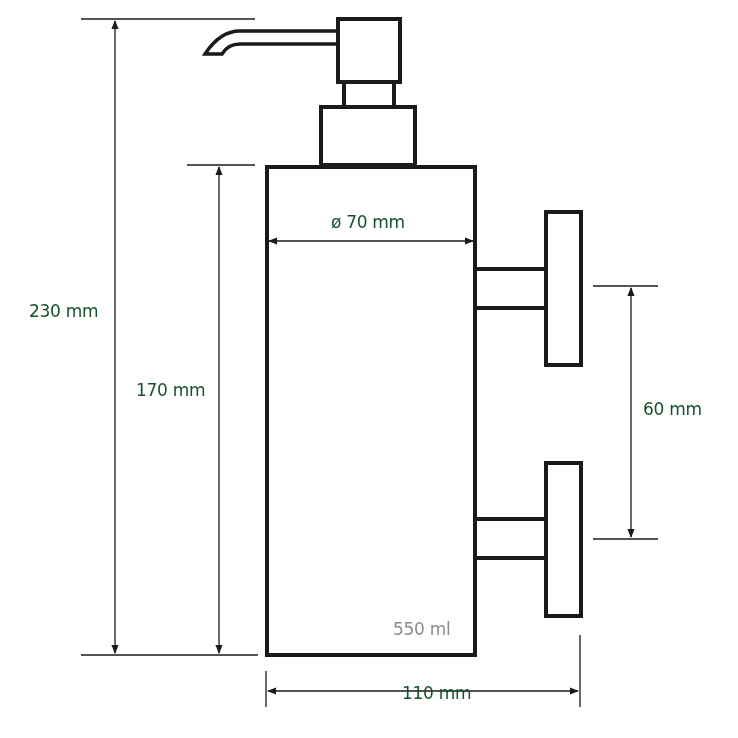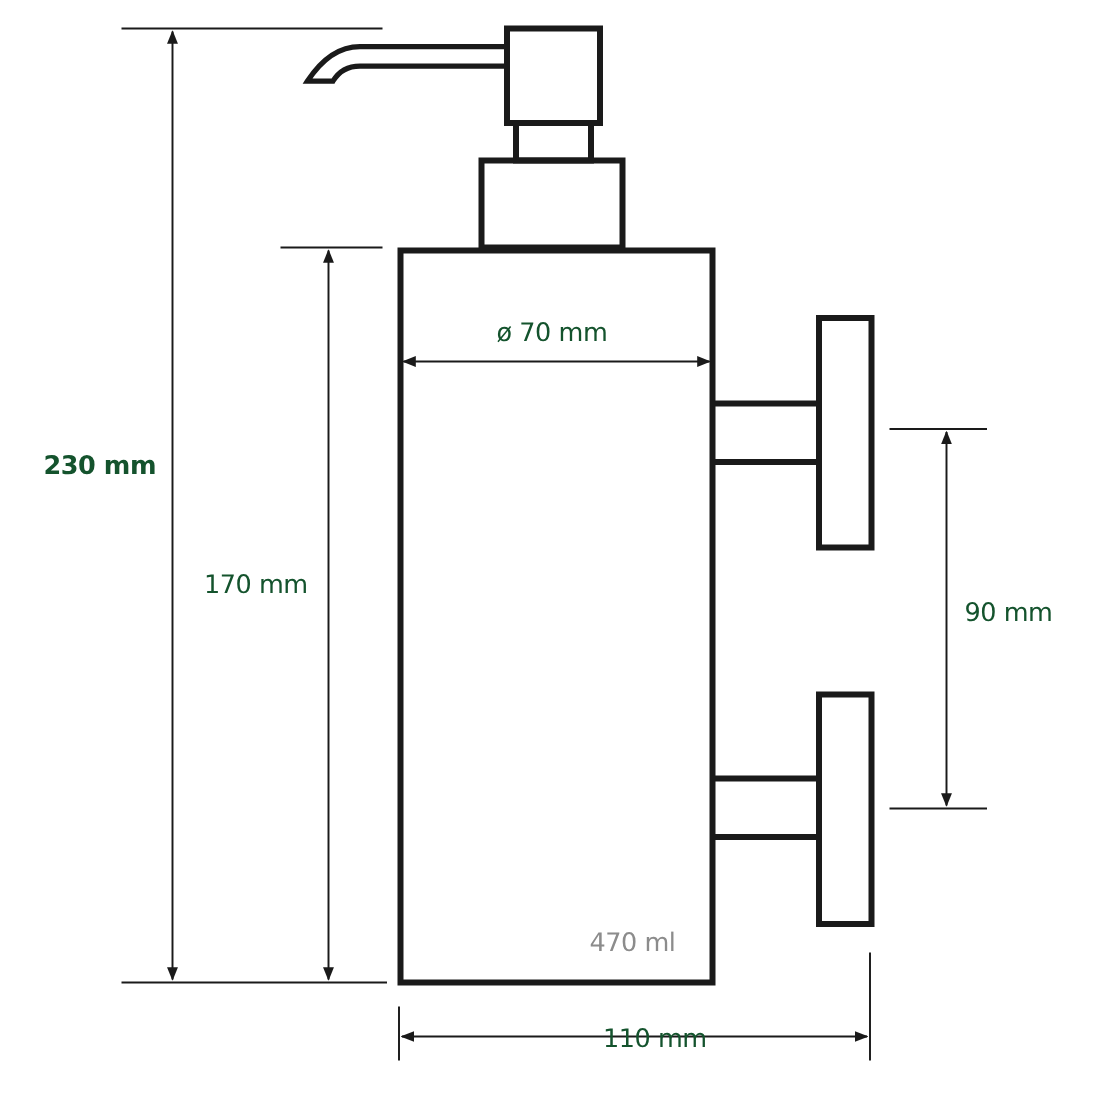--- a/index.html
+++ b/index.html
@@ -55,18 +55,18 @@
     <line x1="219" y1="167" x2="219" y2="653" marker-start="url(#arr)" marker-end="url(#arr)"></line>
 
     <line x1="269" y1="241" x2="473" y2="241" marker-start="url(#arr)" marker-end="url(#arr)"></line>
 
     <line x1="631" y1="288" x2="631" y2="537" marker-start="url(#arr)" marker-end="url(#arr)"></line>
 
     <line x1="268" y1="691" x2="578" y2="691" marker-start="url(#arr)" marker-end="url(#arr)"></line>
   </g>
 </svg>
 
-<div class="lbl" style="left:29px; top:301px;font-weight:bold;">230 mm</div>
+<div class="lbl" style="left:29px; top:301px;">230 mm</div>
 <div class="lbl" style="left:136px; top:380px;text-align:right;">170 mm</div>
 <div class="lbl" style="left:331px; top:212px;">ø 70 mm</div>
-<div class="lbl" style="left:643px; top:399px;">90 mm</div>
+<div class="lbl" style="left:643px; top:399px;">60 mm</div>
 <div class="lbl" style="left:402px; top:683px;">110 mm</div>
-<div class="lbl gray" style="left:393px; top:619px;">470 ml</div>
+<div class="lbl gray" style="left:393px; top:619px;">550 ml</div>
 
 </body></html>

